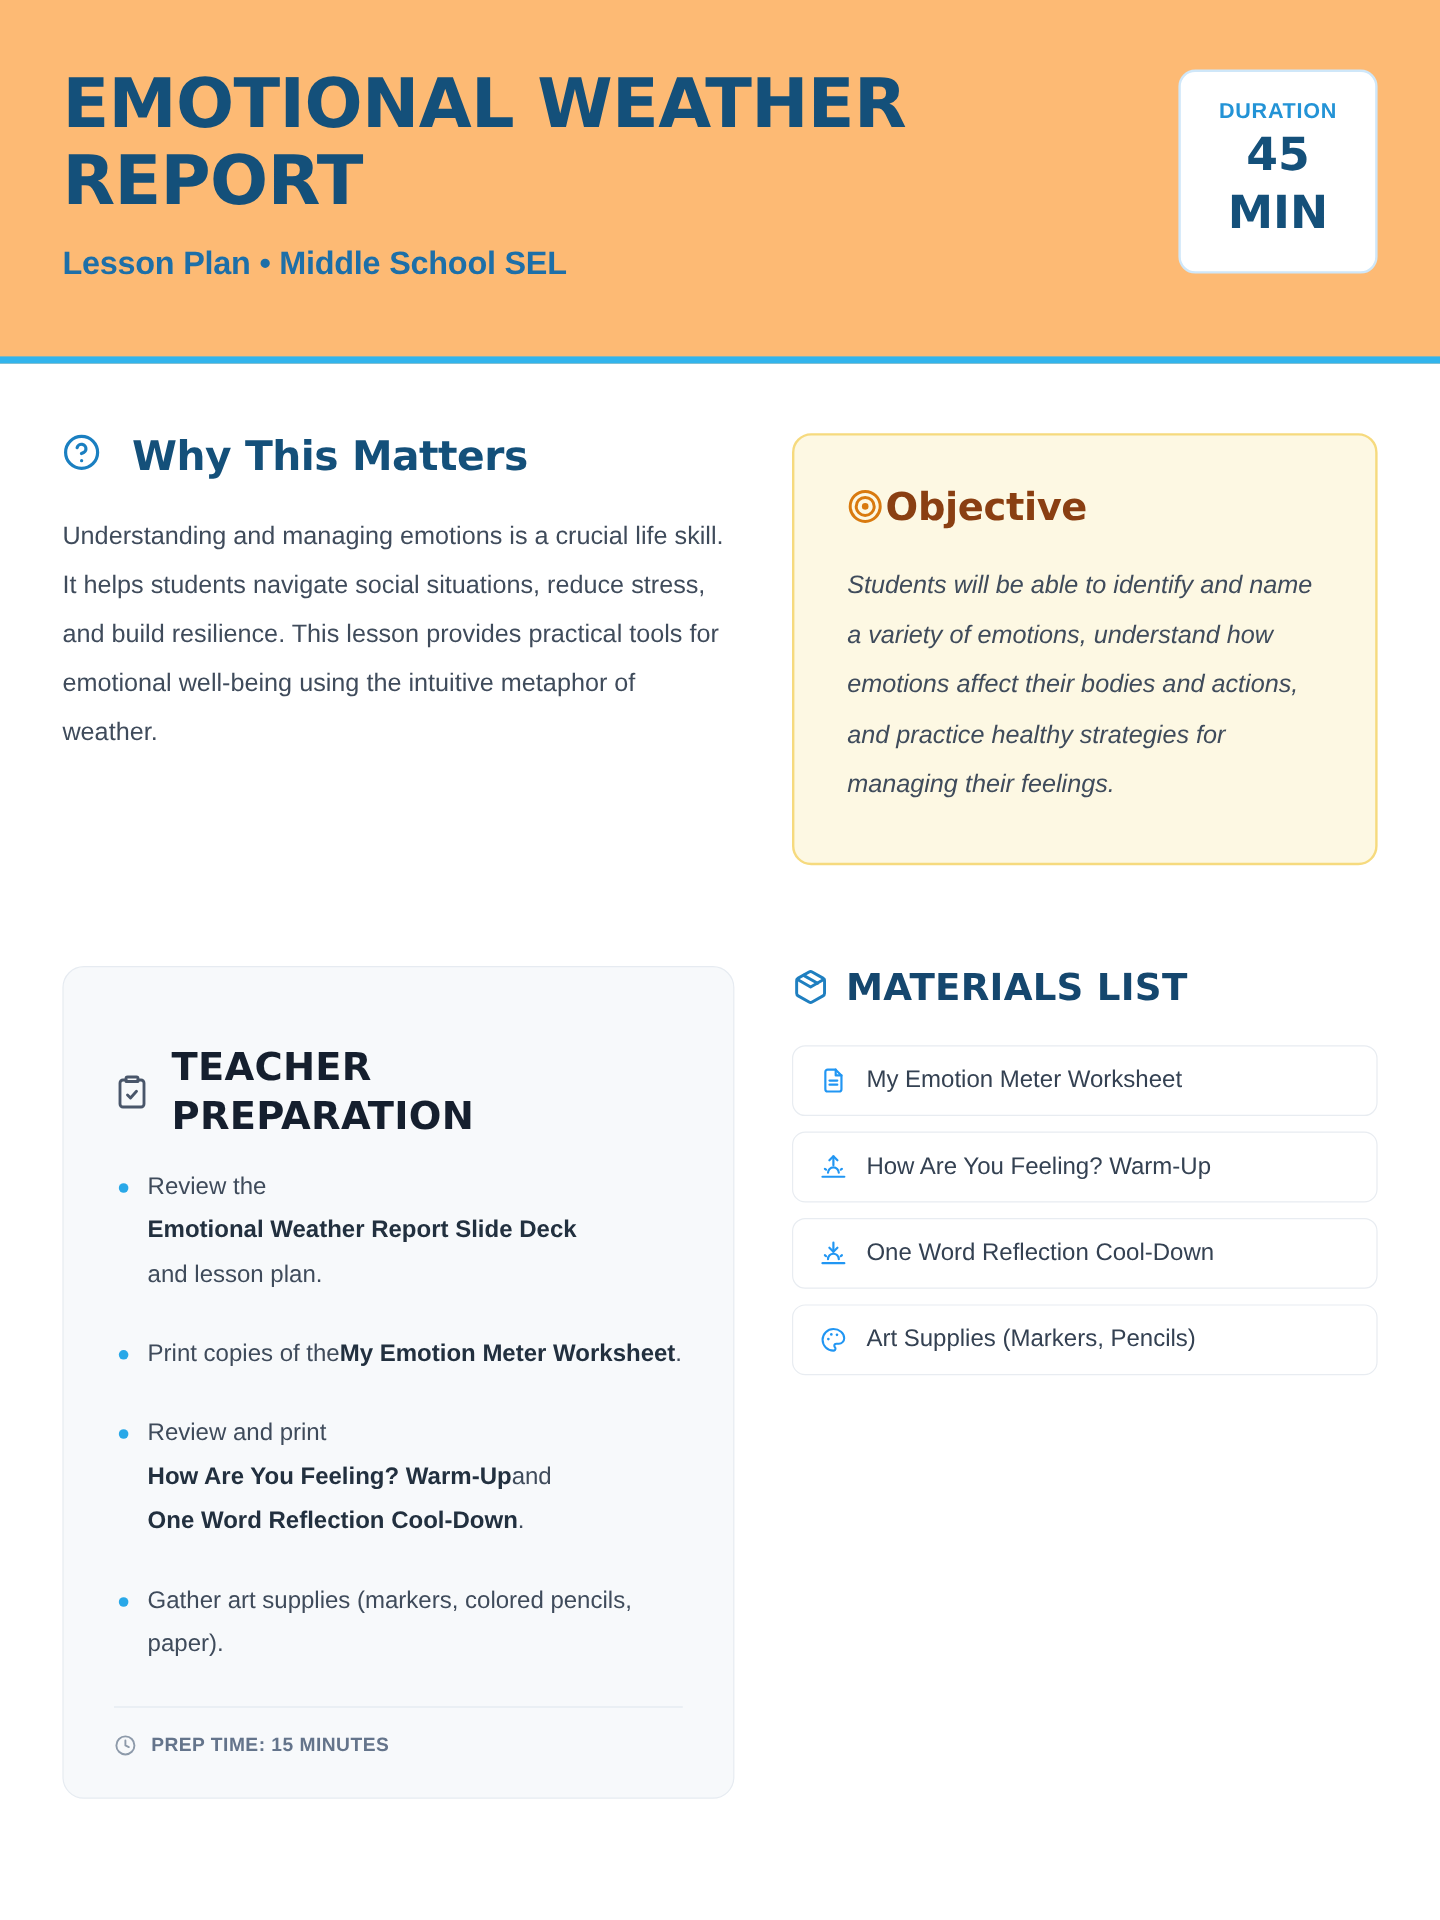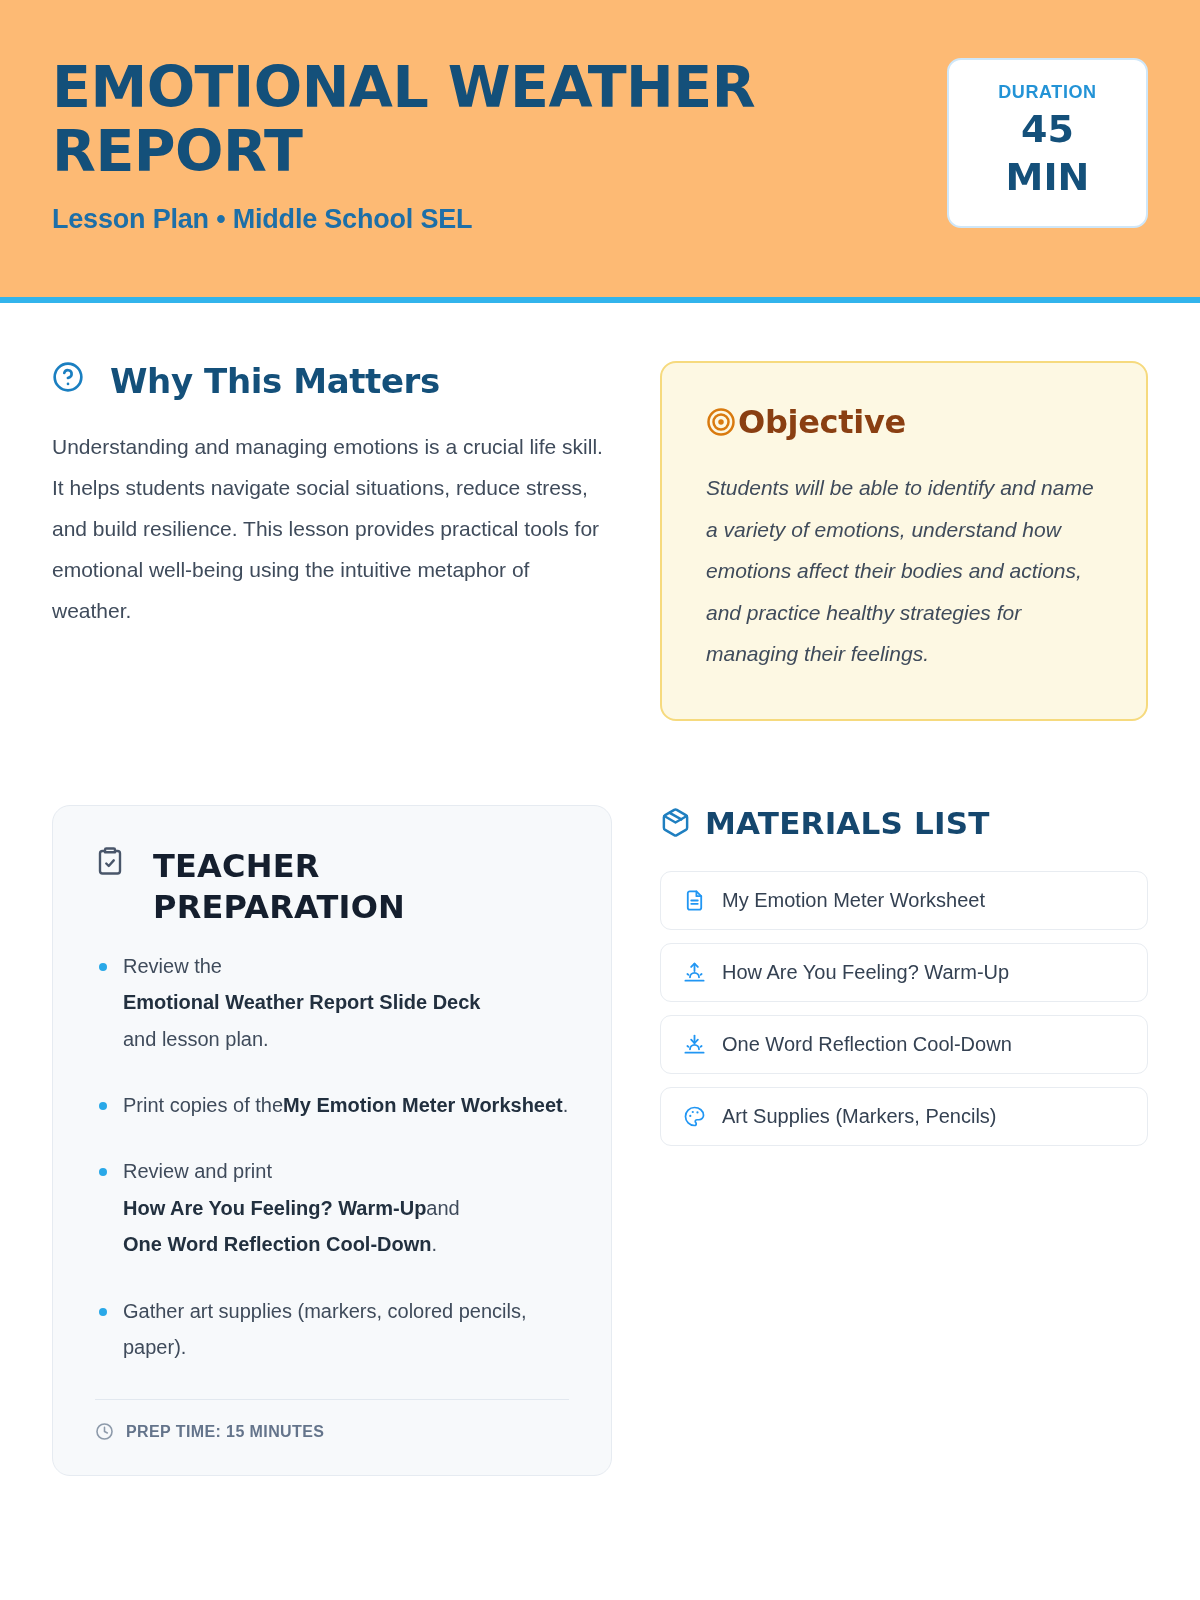--- a/index.html
+++ b/index.html
@@ -38,21 +38,21 @@
   }
   .page-subtitle {
     margin-top: 20px;
     font-size: 27px;
     font-weight: 700;
     color: #1d6fa8;
     letter-spacing: -0.2px;
   }
 
   .duration-badge {
-    width: 201px;
+    width: 166px;
     background: #ffffff;
     border: 2px solid #cfe7f9;
     border-radius: 14px;
     padding: 22px 12px 24px 12px;
     text-align: center;
     flex-shrink: 0;
     margin-top: 6px;
   }
   .duration-label {
     font-size: 18px;
@@ -141,22 +141,23 @@
 
   
   .prep-card {
     background: #f7f9fb;
     border: 1px solid #e6ebf1;
     border-radius: 18px;
     padding: 40px 42px 34px 42px;
   }
   .prep-head {
     display: flex;
-    align-items: flex-start;
-    gap: 28px;
+    align-items: center;
+    gap: 18px;
+    margin-top: 23px;
   }
   .prep-head h2 {
     font-family: "DejaVu Sans", sans-serif;
     font-size: 32px;
     font-weight: 700;
     color: #151f2e;
     letter-spacing: 0.2px;
     text-transform: uppercase;
     line-height: 1.28;
     max-width: 340px;

